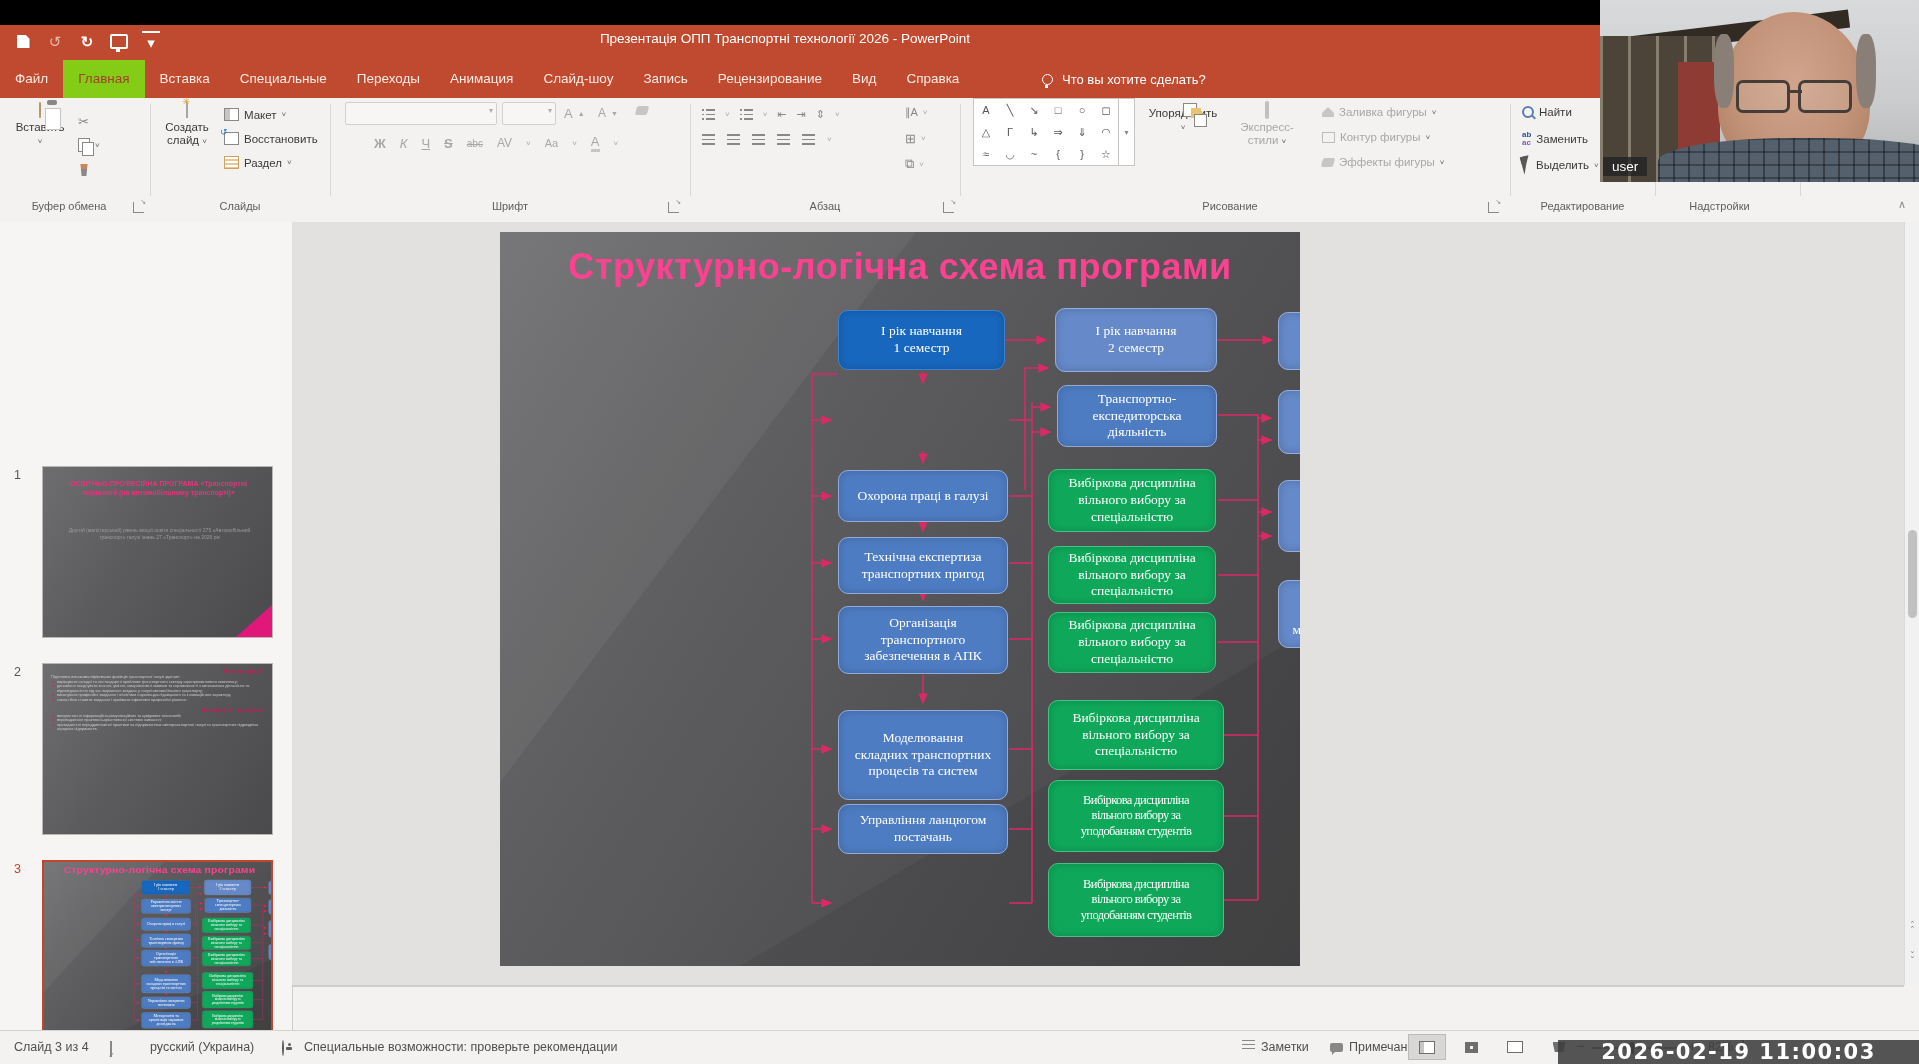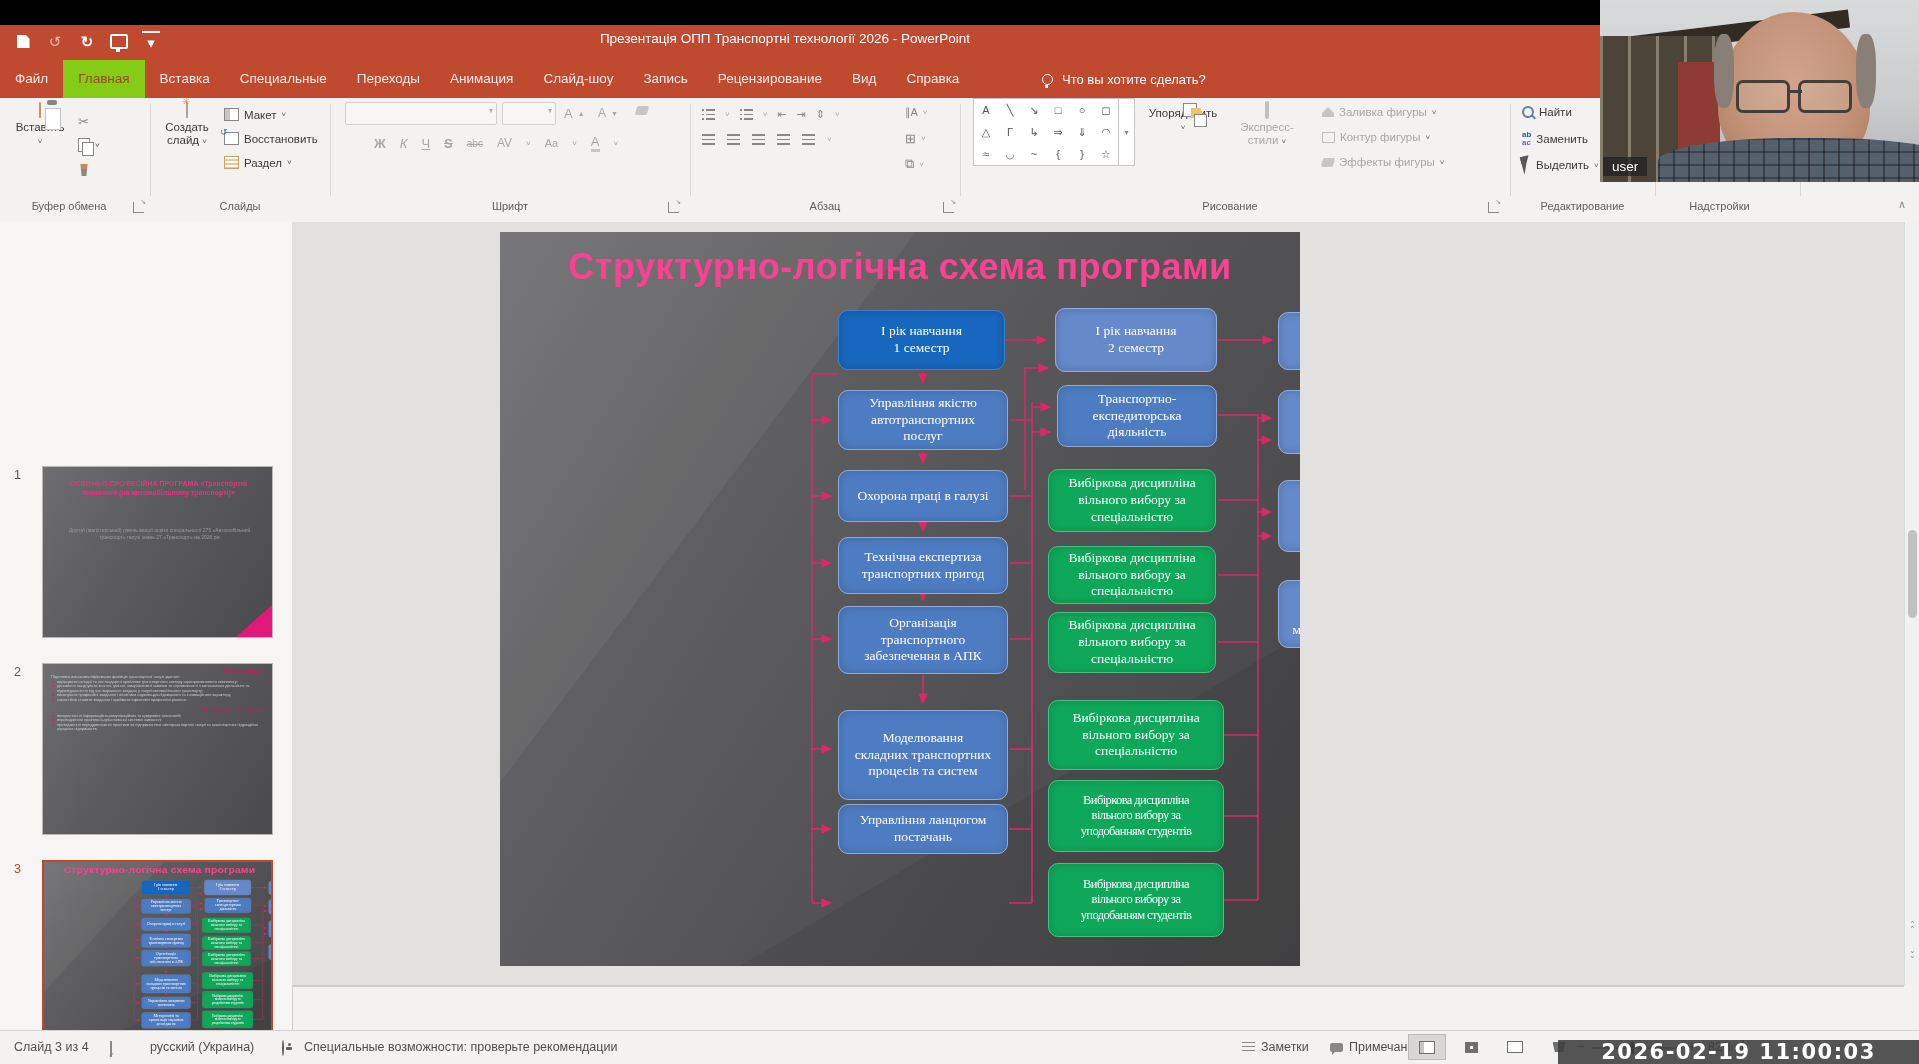--- a/index.html
+++ b/index.html
@@ -567,23 +567,20 @@
               <path d="M855,224 V241" marker-end="url(#arr)"></path>
             <path d="M855,322 V341" marker-end="url(#arr)"></path>
           </g>
         </svg>
         <div id="flow-boxes" style="position:absolute;left:0;top:0;width:800px;height:734px">
             <div class="fbox b-dark" style="left: 338px; top: 78px; width: 167px; height: 60px;">І рік навчання
 1 семестр</div>
             <div class="fbox b-blue2" style="left: 555px; top: 76px; width: 162px; height: 64px;">І рік навчання
 2 семестр</div>
             <div class="fbox b-blue2" style="left: 778px; top: 80px; width: 154px; height: 58px;">ІІ рік навчання</div>
-            <div class="fbox b-blue" style="left: 338px; top: 158px; width: 170px; height: 60px;">Управління якістю
-автотранспортних
-послуг</div>
             <div class="fbox b-blue" style="left: 338px; top: 238px; width: 170px; height: 52px;">Охорона праці в галузі</div>
             <div class="fbox b-blue" style="left: 338px; top: 305px; width: 170px; height: 57px;">Технічна експертиза
 транспортних пригод</div>
             <div class="fbox b-blue" style="left: 338px; top: 374px; width: 170px; height: 68px;">Організація
 транспортного
 забезпечення в АПК</div>
             <div class="fbox b-blue" style="left: 338px; top: 478px; width: 170px; height: 90px;">Моделювання
 складних транспортних
 процесів та систем</div>
             <div class="fbox b-blue" style="left: 338px; top: 572px; width: 170px; height: 50px;">Управління ланцюгом
@@ -630,21 +627,21 @@
   </div>
 
   <div class="a notes-split"></div>
 
   <div class="a statusbar">
     <div class="st" style="left:14px">Слайд 3 из 4</div>
     <div class="st" style="left:110px;top:11px"><span class="i-spell"></span></div>
     <div class="st" style="left:150px">русский (Украина)</div>
     <div class="st" style="left:282px;top:10px"><span class="i-access"></span></div>
     <div class="st" style="left:304px">Специальные возможности: проверьте рекомендации</div>
-    <div class="st" style="left:1242px;display:flex;gap:6px;align-items:center">
+    <div class="st" style="left:1242px;display:flex;gap:6px;">
       <span class="i-note"></span>
         <span>Заметки</span>
       </div>
     <div class="st" style="left:1330px;display:flex;gap:6px;align-items:center">
       <span class="i-comment"></span>
         <span>Примечания</span>
       </div>
     <div class="viewbtn active" style="left:1408px">
         <span class="i-vnorm"></span>
       </div>

